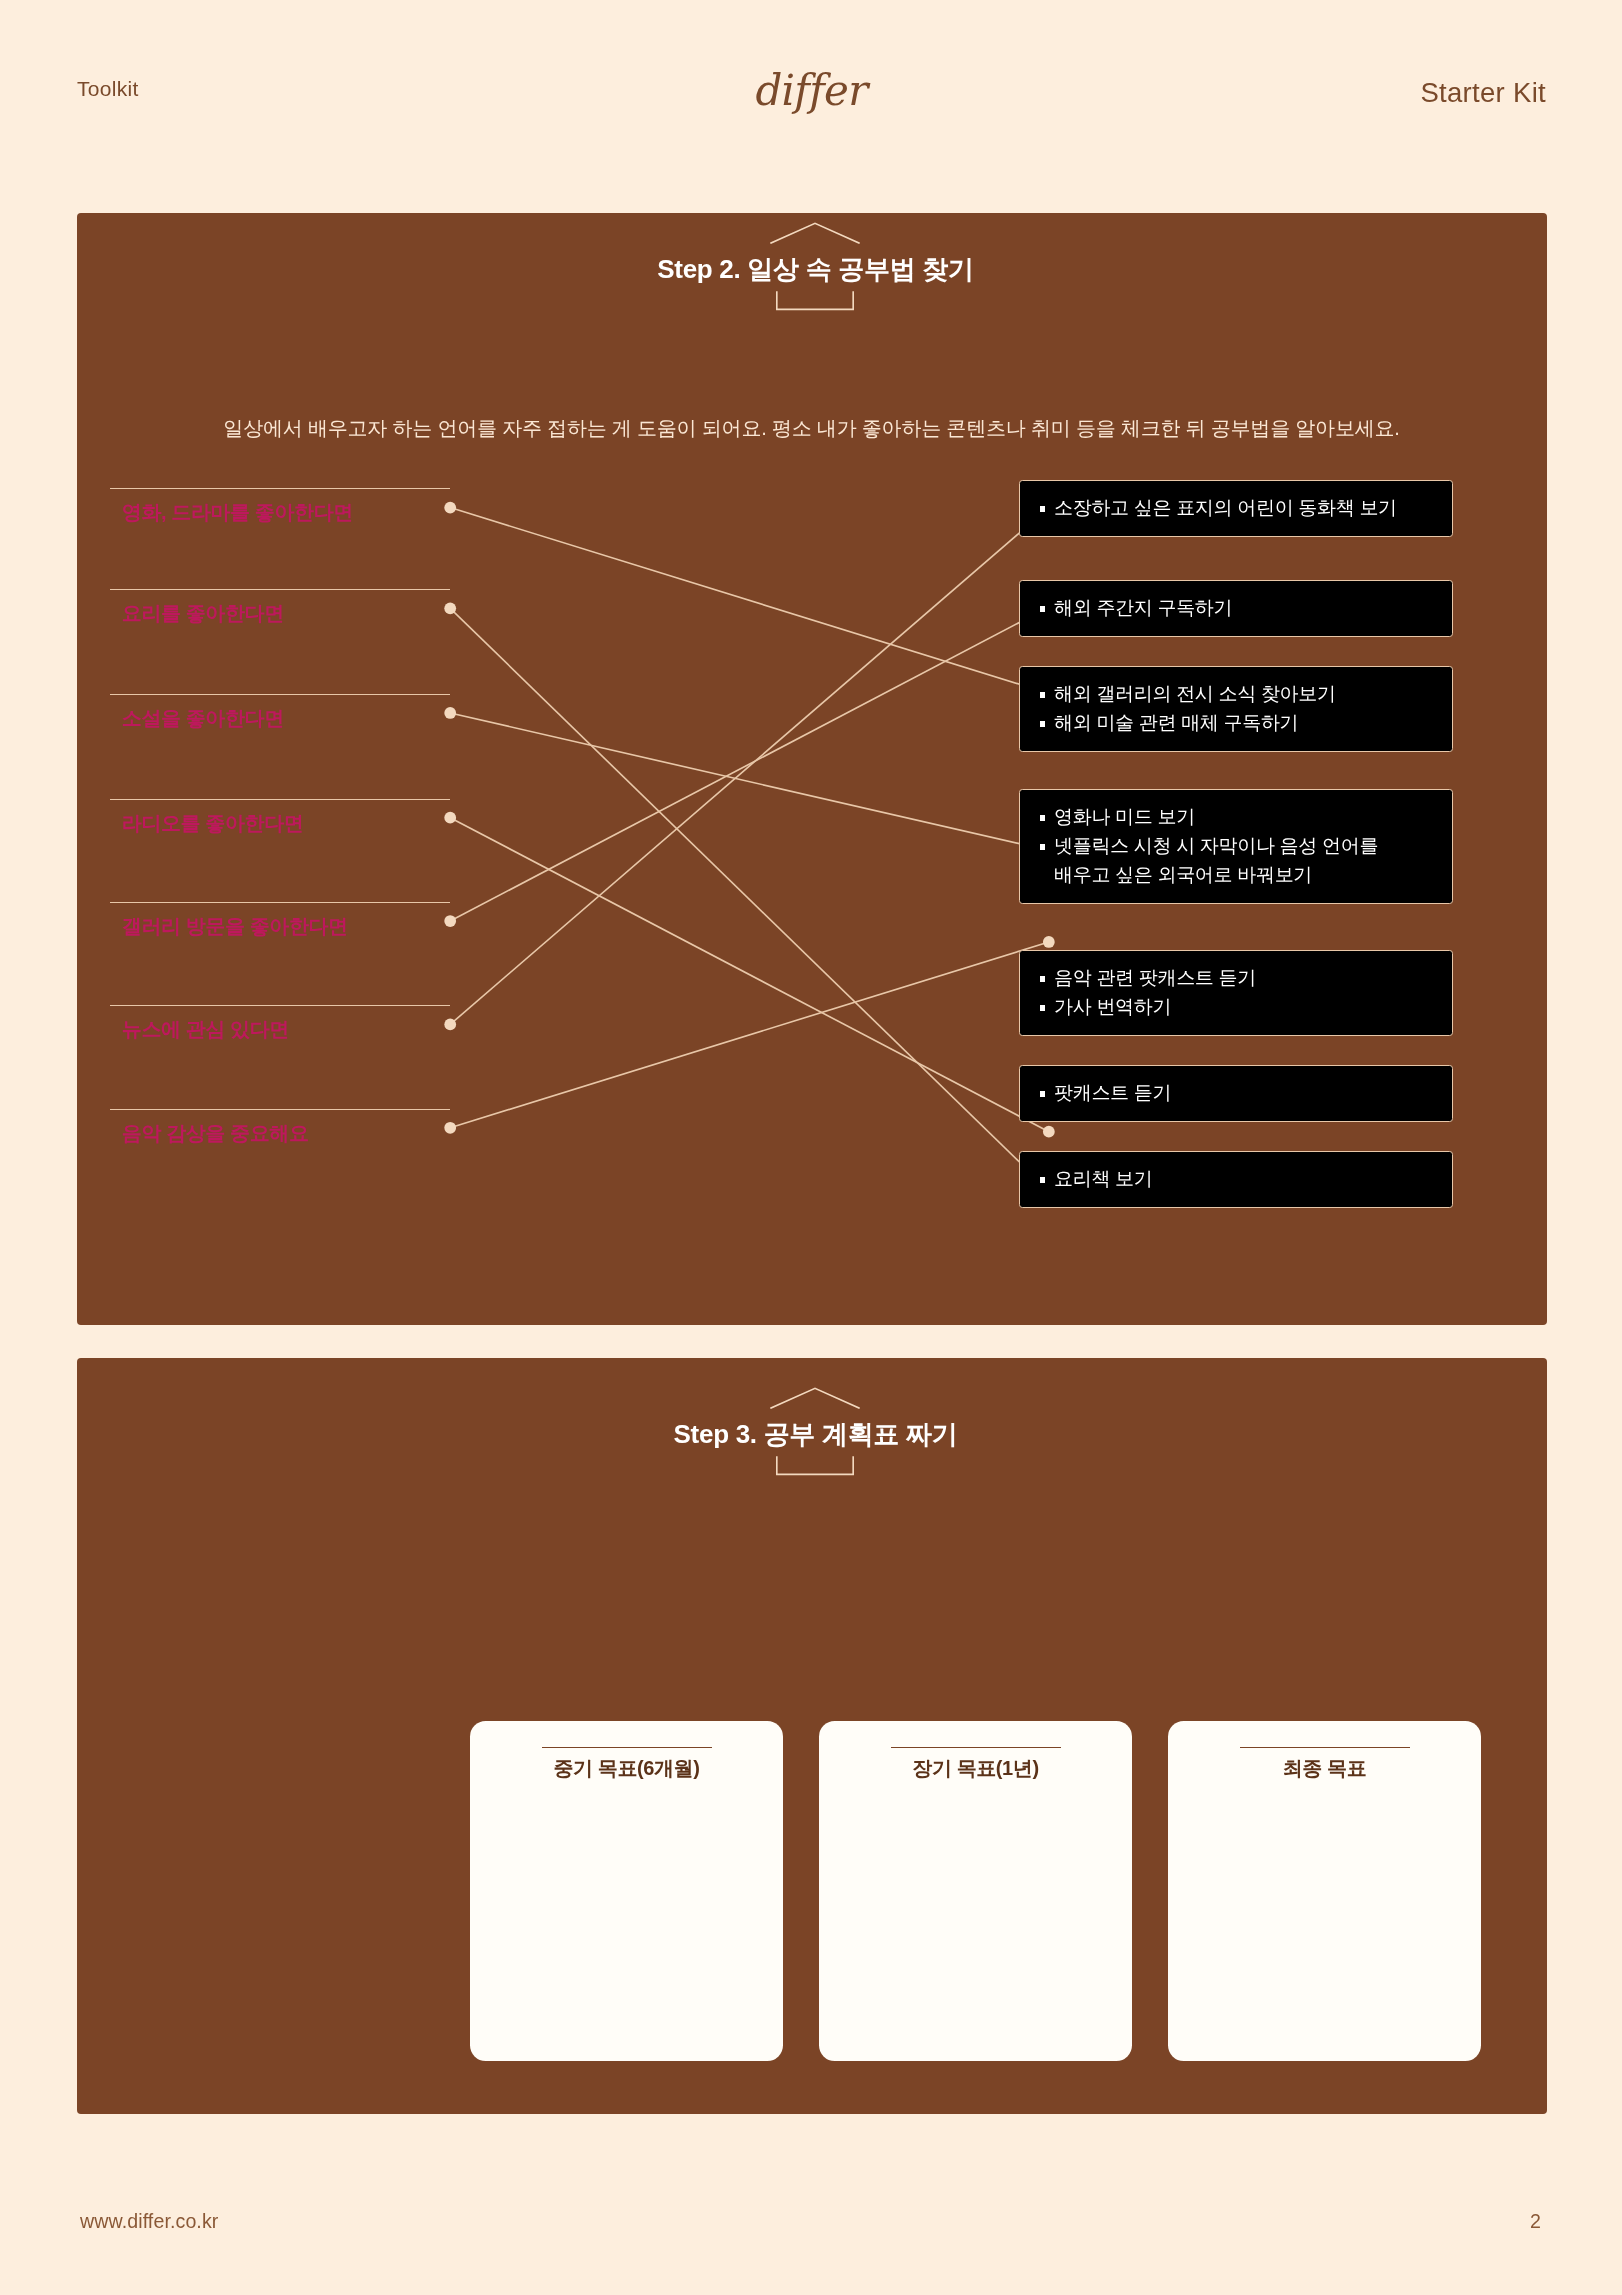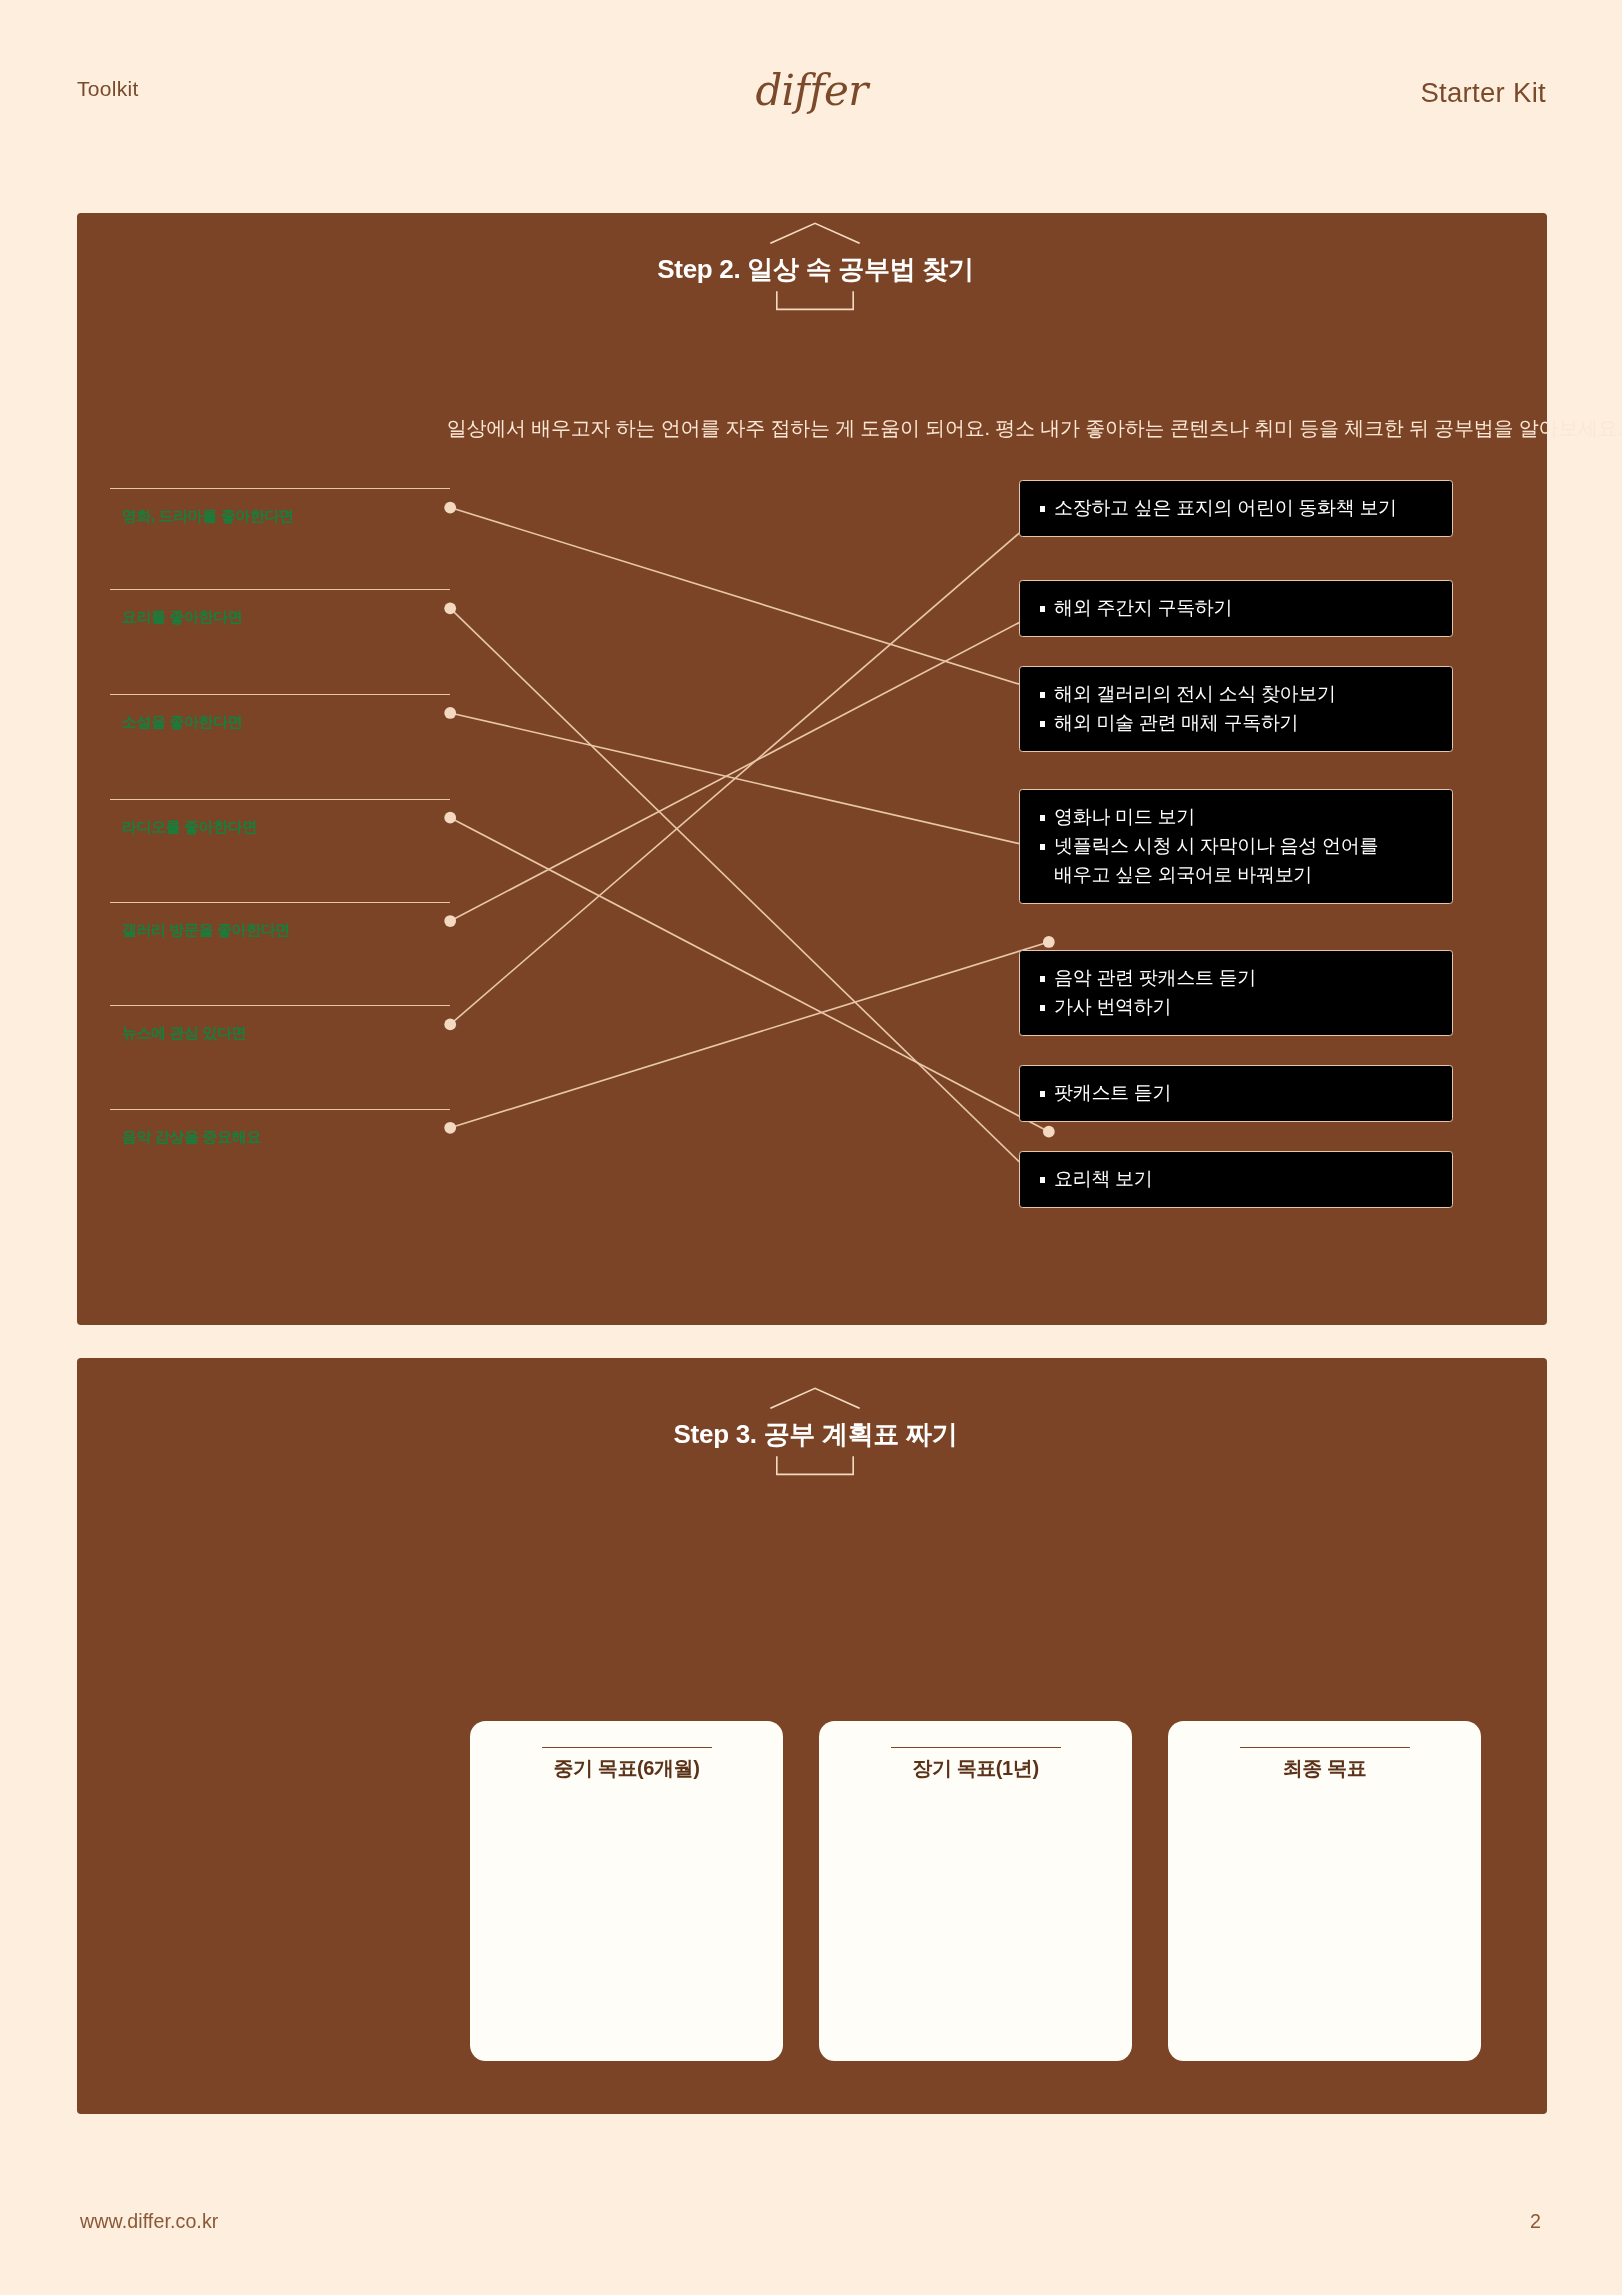--- a/index.html
+++ b/index.html
@@ -86,21 +86,21 @@
 
   .step-desc {
     position: absolute;
     left: 0; right: 0;
     font-size: 20px;
     color: #fbe7d4;
     text-align: center;
     line-height: 1.62;
     letter-spacing: -0.2px;
   }
-  #desc-step2 { top: 412px; text-align: right; }
+  #desc-step2 { top: 412px; }
   #desc-step3 { top: 1580px; }
 
   
   .match {
     position: absolute;
     left: 77px;
     top: 484px;
     width: 1470px;
     height: 772px;
   }
@@ -112,23 +112,23 @@
   }
   .left-item {
     position: absolute;
     width: 366px;
     height: 62px;
   }
   .left-item .lbl {
     position: absolute;
     left: 11.8px;
     bottom: 0;
-    font-size: 15px;
+    font-size: 20px;
     font-weight: bold;
-    color: #15803d;
+    color: #be185d;
     letter-spacing: -0.4px;
     white-space: nowrap;
   }
   .left-item .rule {
     position: absolute;
     left: 0;
     top: 23.6px;
     width: 340px;
     height: 1.3px;
     background: #e8c7a8;

